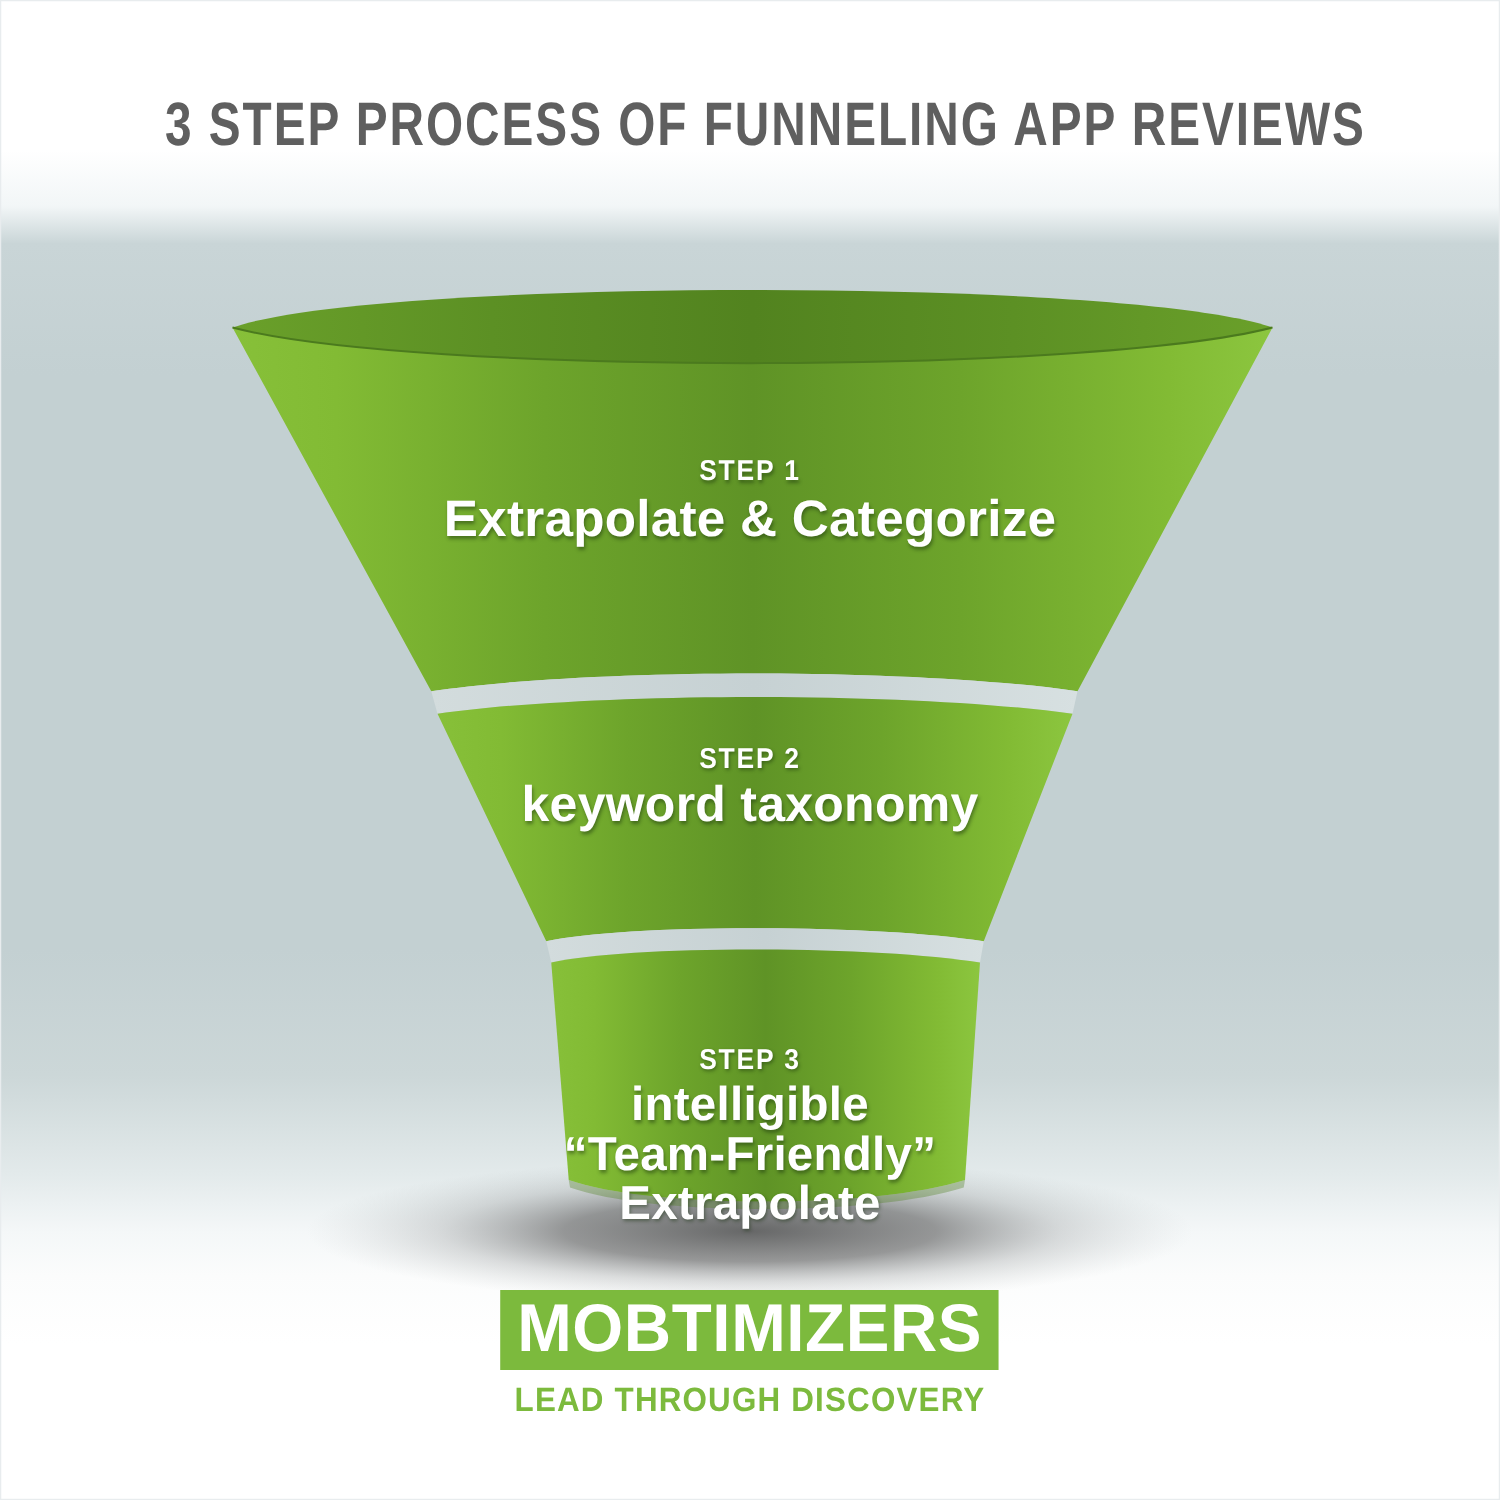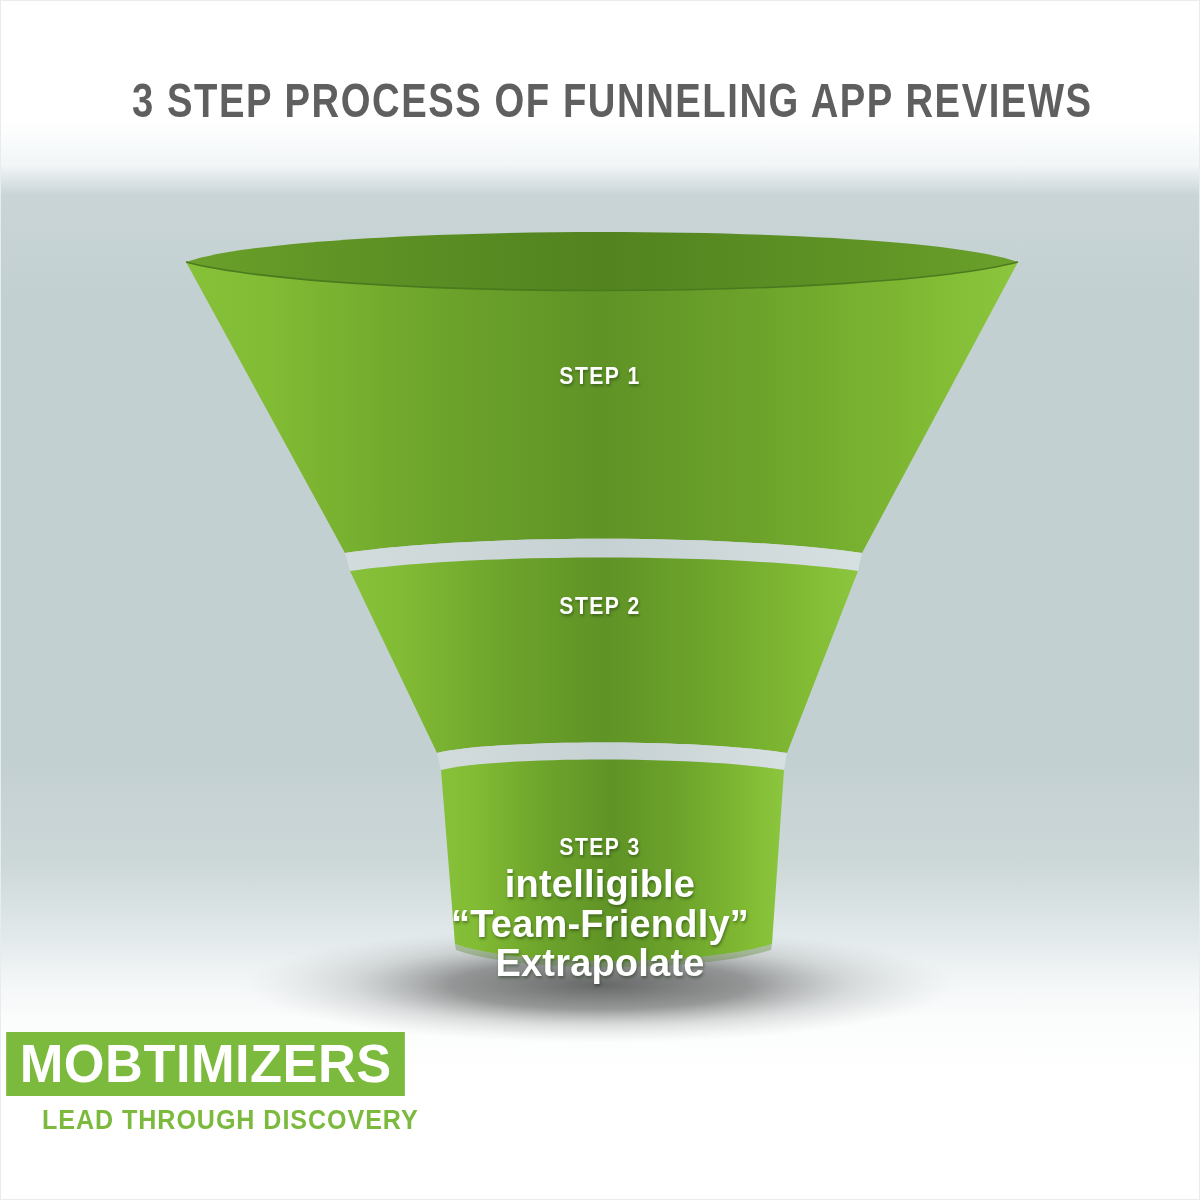--- a/index.html
+++ b/index.html
@@ -89,21 +89,21 @@
   #step1 .step-line { font-size: 41px; }
   #step2 { top: 593px; }
   #step3 { top: 834px; }
   #step3 .step-line { font-size: 38px; }
 
   #logo {
     position: absolute;
     left: 0;
     top: 1032px;
     width: 1200px;
-    text-align: left;
+    text-align: center;
     z-index: 25;
   }
   #logo-mark {
     display: inline-block;
     background: #7cba3d;
     color: #ffffff;
     font-size: 54px;
     font-weight: 700;
     letter-spacing: 0.5px;
     padding: 4px 14px 6px 14px;
@@ -197,24 +197,26 @@
                C 700,967 520,967 455,944
                Z"></path>
 
       <path fill="#4f8020" opacity="0.35" d="M 455,944 C 520,967 700,967 772,944
                L 771,950 C 700,973 520,973 456,950 Z"></path>
     </svg>
   </div>
 
   <div class="step-block" id="step1">
     <div class="step-label">STEP 1</div>
+    <div class="step-line">Extrapolate &amp; Categorize</div>
   </div>
 
   <div class="step-block" id="step2">
     <div class="step-label">STEP 2</div>
+    <div class="step-line">keyword taxonomy</div>
   </div>
 
   <div class="step-block" id="step3">
     <div class="step-label">STEP 3</div>
     <div class="step-line">intelligible</div>
     <div class="step-line">“Team-Friendly”</div>
     <div class="step-line">Extrapolate</div>
   </div>
 
   <div id="logo">

